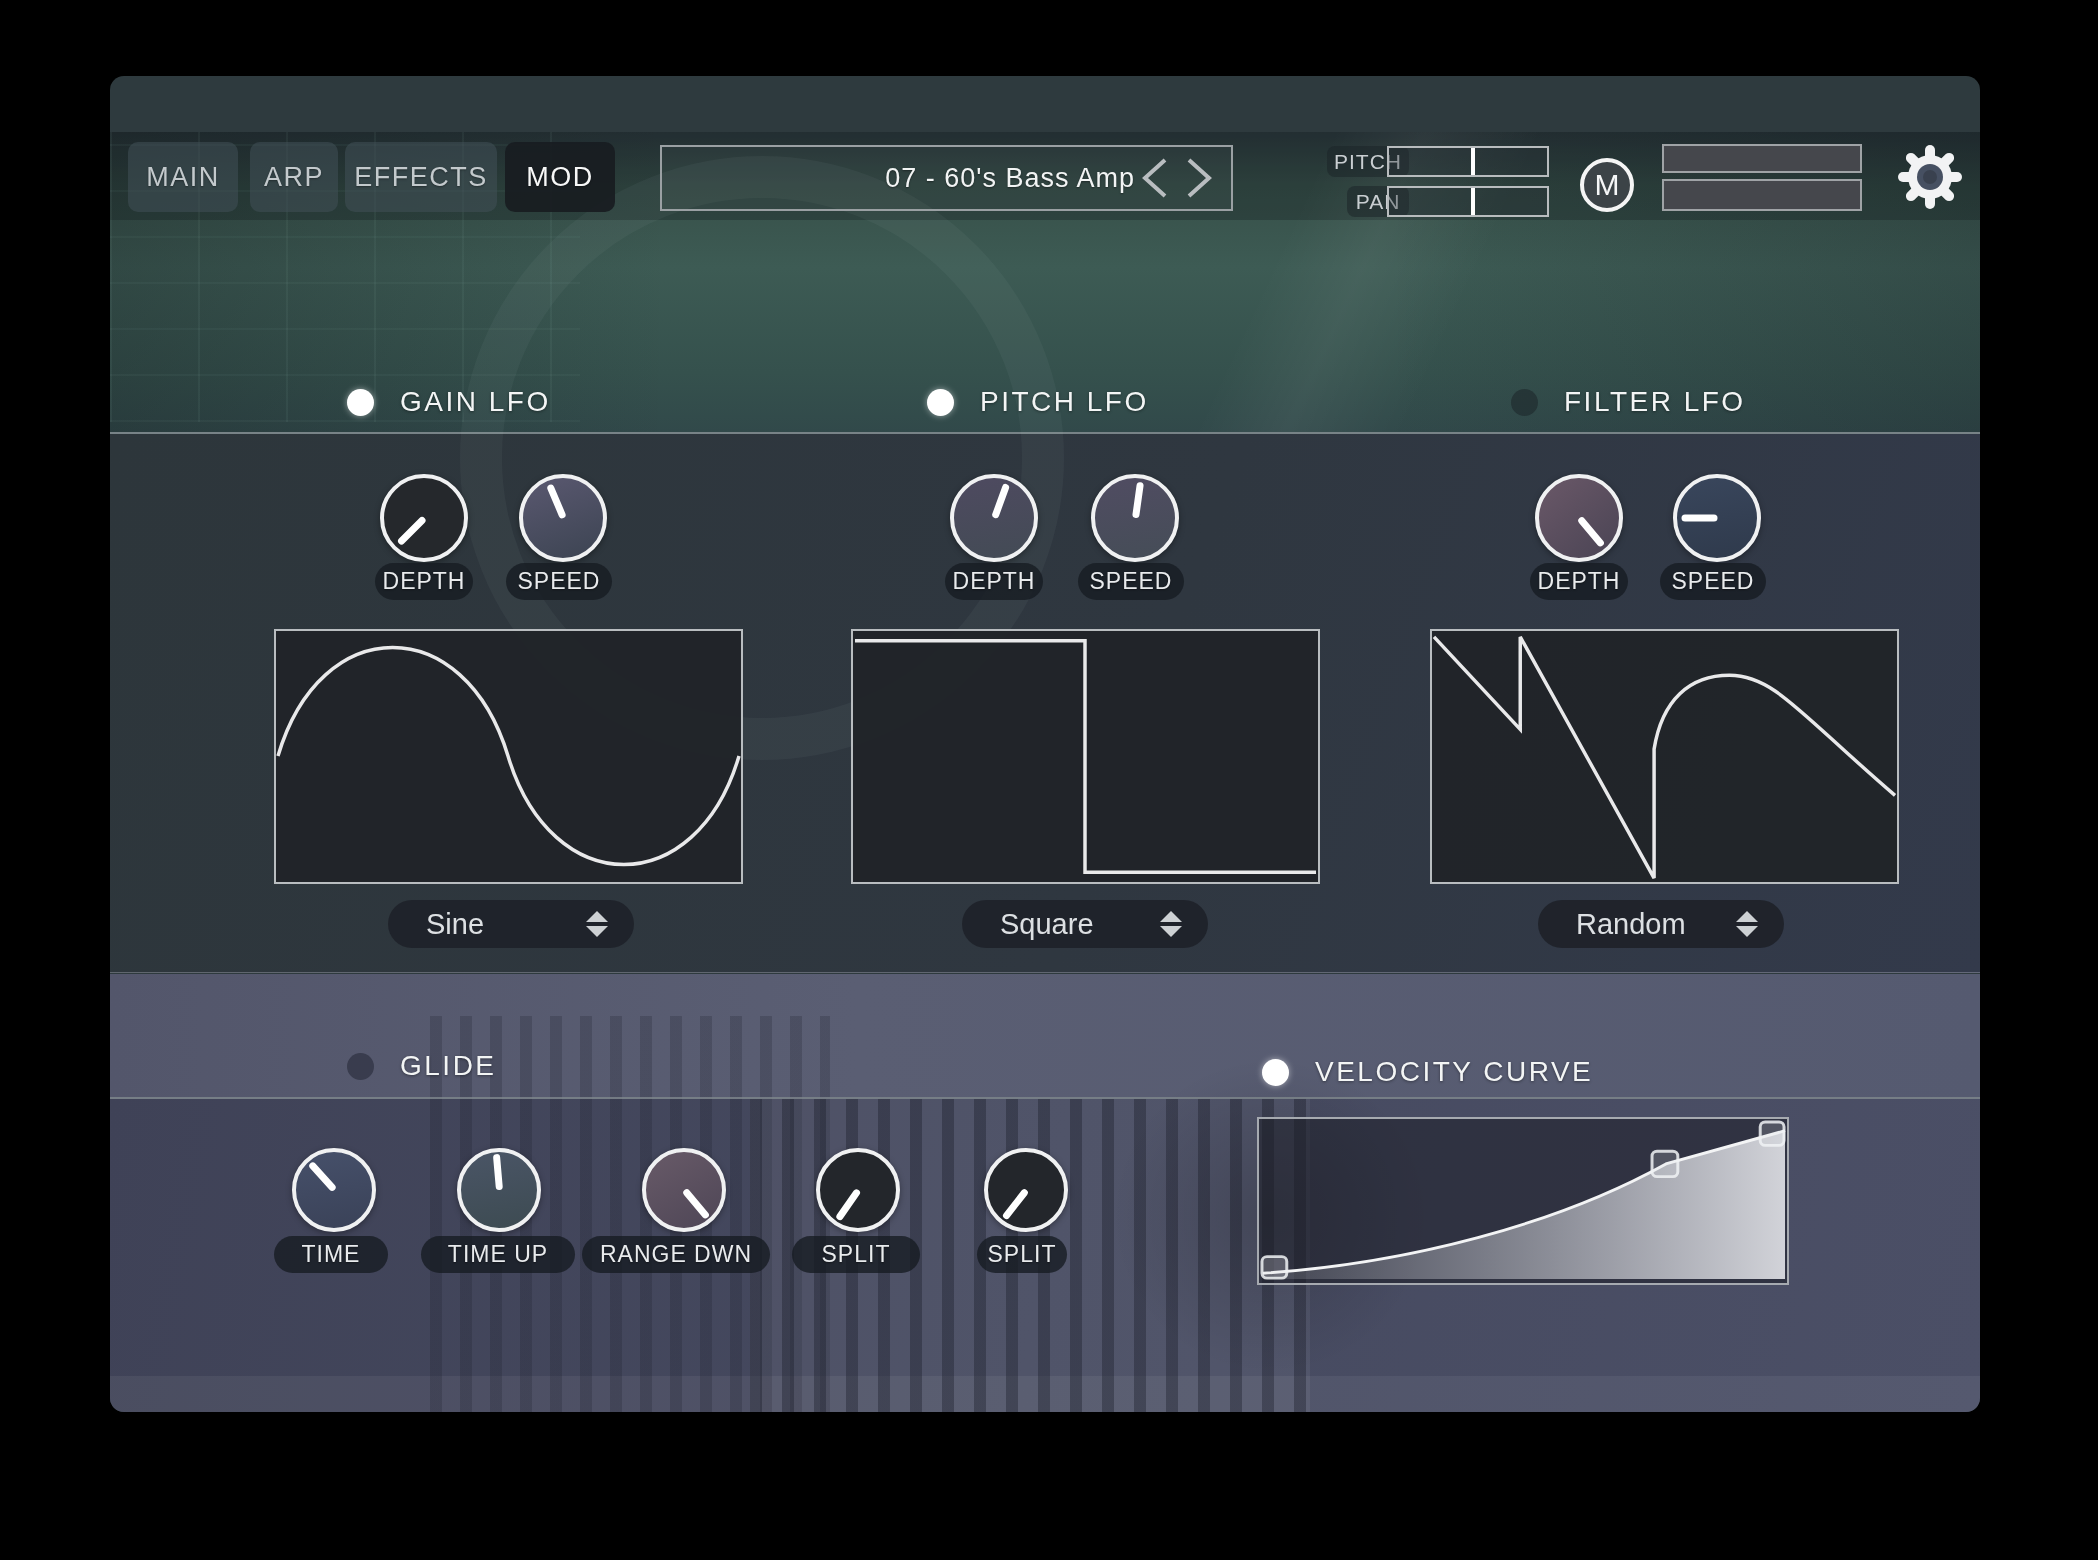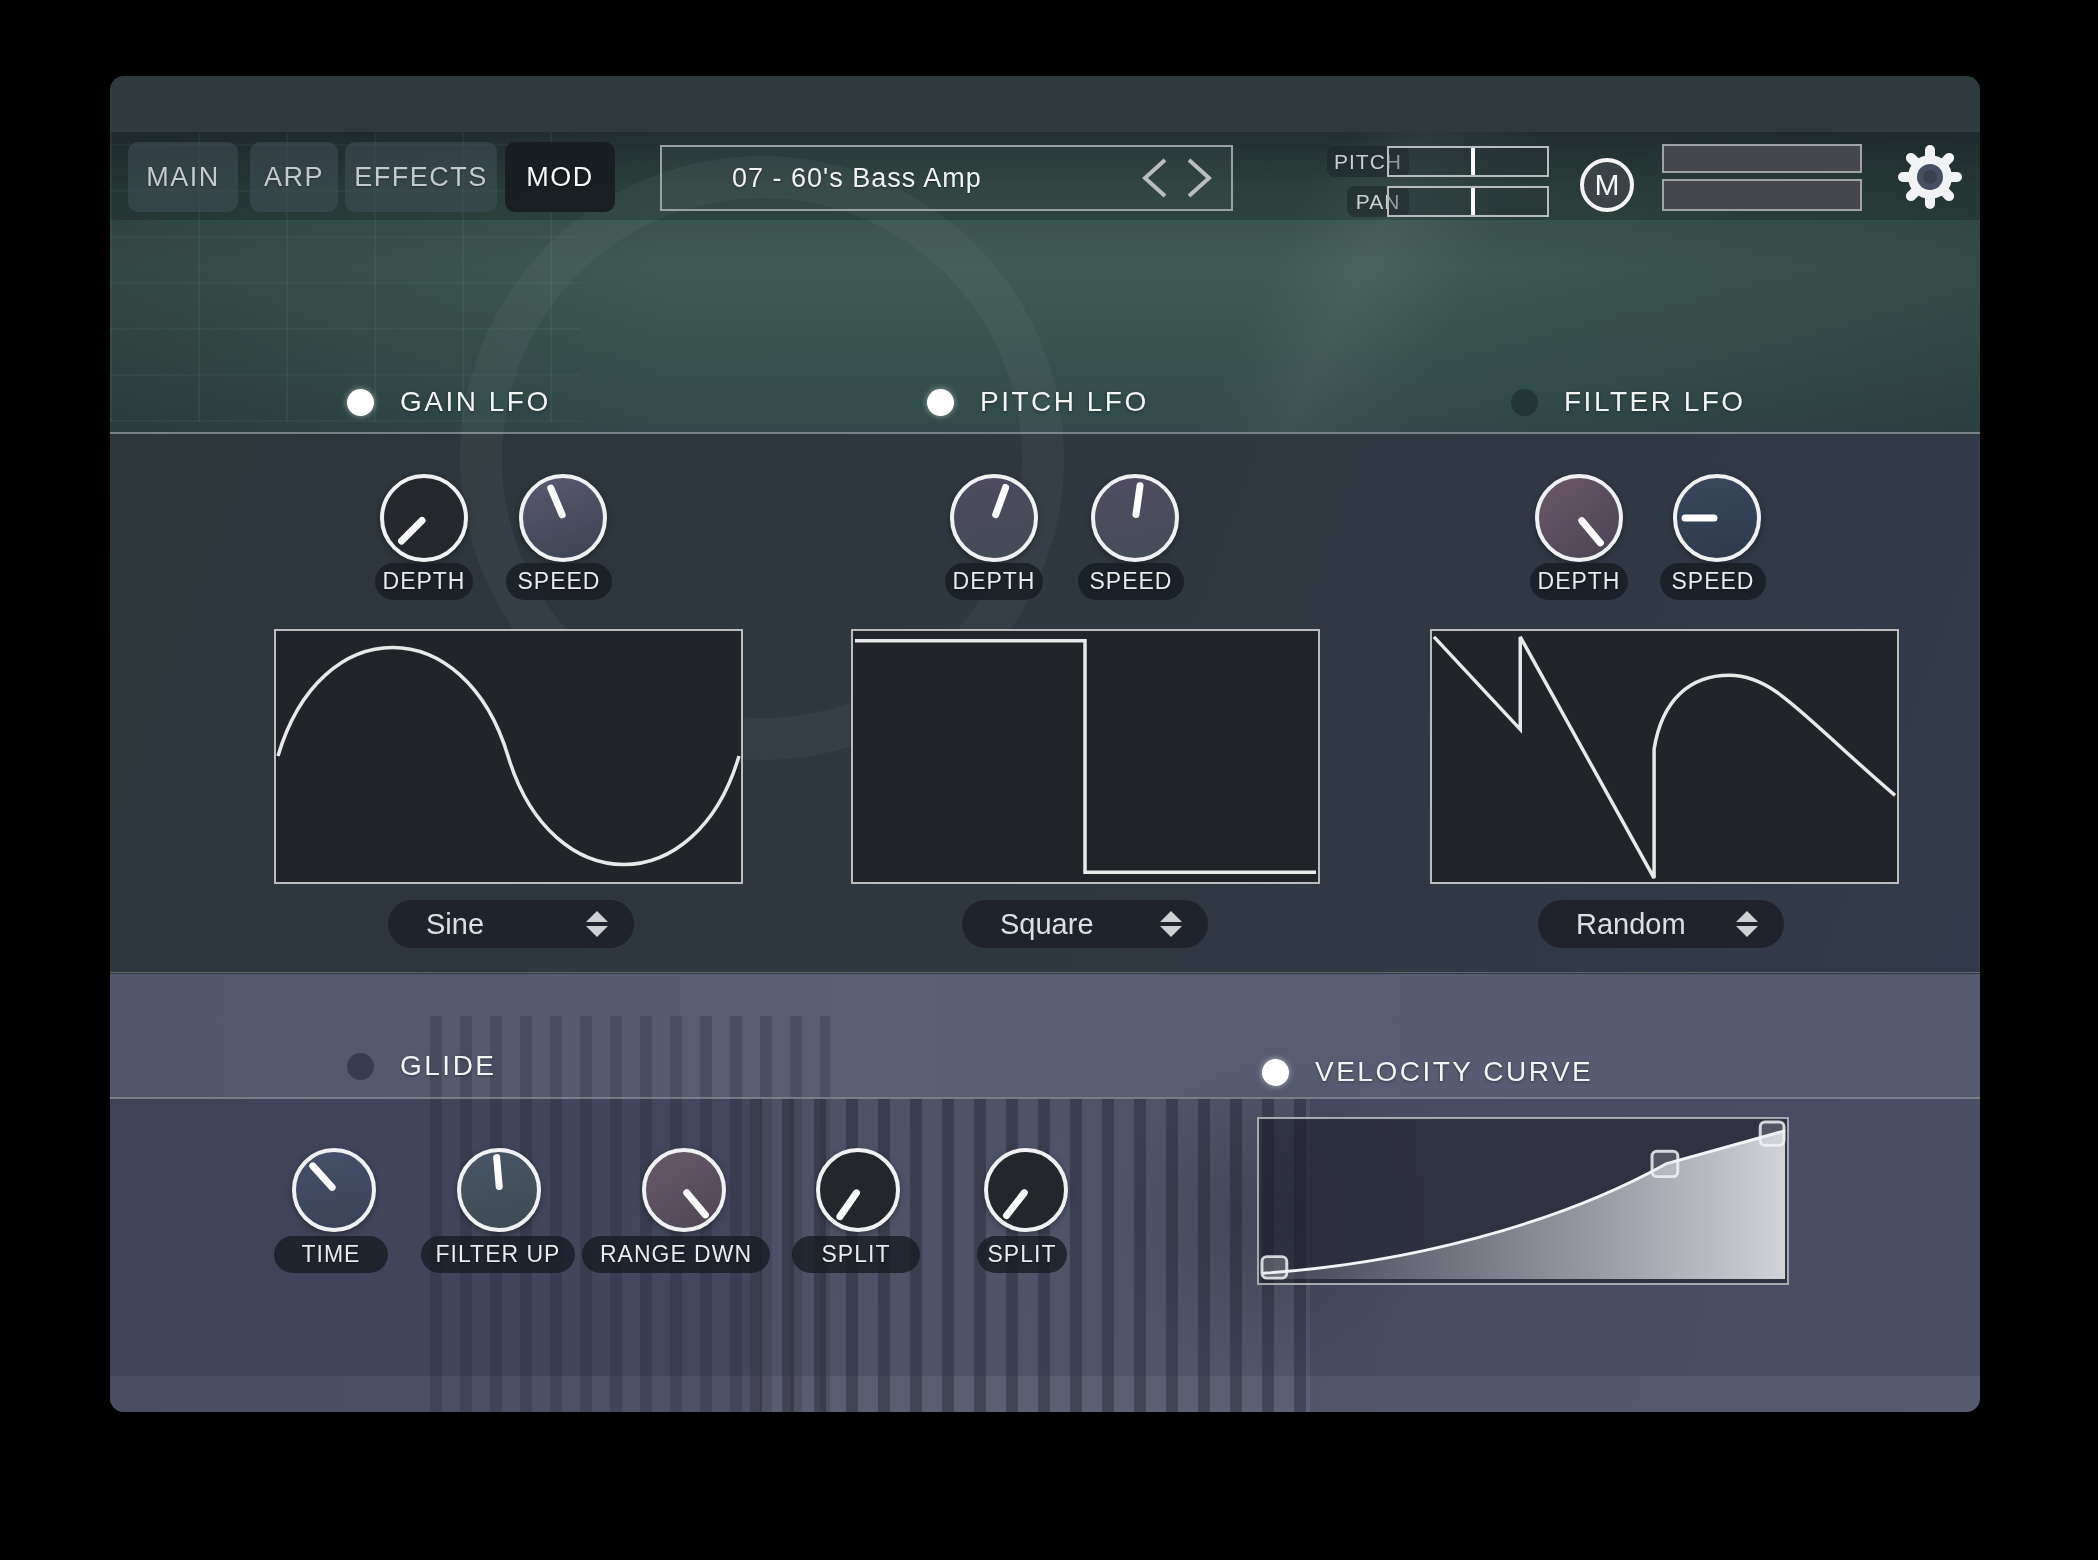--- a/index.html
+++ b/index.html
@@ -52,21 +52,21 @@
   .deco-blob{left:1000px;top:980px;width:320px;height:320px;border-radius:50%;
     background:radial-gradient(circle,rgba(0,0,0,.18),transparent 70%);}
   
   .tab{position:absolute;top:66px;height:70px;border-radius:10px;display:flex;align-items:center;
     justify-content:center;font-size:27px;letter-spacing:1.5px;color:#c3c9cc;
     background:rgba(66,80,87,.55);cursor:pointer;text-shadow:0 1px 2px rgba(0,0,0,.35);}
   .tab.active{background:rgba(24,28,33,.92);color:#f7f8f8;}
   
   .preset{position:absolute;left:550px;top:69px;width:573px;height:66px;border:2px solid #9aa0a3;
     background:rgba(255,255,255,.03);display:flex;align-items:center;box-sizing:border-box;}
-  .preset-value{flex:1;text-align:left;font-size:27px;letter-spacing:1px;color:#f2f4f4;
+  .preset-value{flex:1;text-align:right;font-size:27px;letter-spacing:1px;color:#f2f4f4;
     text-shadow:0 1px 2px rgba(0,0,0,.4);padding-left:70px;}
   .preset-arrows{width:96px;display:flex;align-items:center;}
   
   .hdr-pill{position:absolute;background:rgba(28,36,40,.55);border-radius:8px;color:#c9ced1;
     font-size:21px;letter-spacing:1px;display:flex;align-items:center;justify-content:center;margin-left:36px;}
   .slider{position:absolute;width:162px;height:31px;border:2px solid #b8bcbe;
     background:rgba(40,50,54,.35);box-sizing:border-box;}
   .slider .tick{position:absolute;top:0;bottom:0;left:52%;width:4px;background:#fff;}
   .m-btn{position:absolute;left:1470px;top:82px;width:54px;height:54px;border-radius:50%;
     border:4px solid #f5f5f5;background:#3c4347;box-sizing:border-box;display:flex;align-items:center;
@@ -270,21 +270,21 @@
   <div class="knob small" style="left:532px;top:1072px;background:linear-gradient(150deg,#685a68,#4e4656);">
     <div class="pointer" style="transform:rotate(320deg);"></div>
   </div>
   <div class="knob small" style="left:706px;top:1072px;background:#23262b;">
     <div class="pointer" style="transform:rotate(35deg);"></div>
   </div>
   <div class="knob small" style="left:874px;top:1072px;background:#23262b;">
     <div class="pointer" style="transform:rotate(38deg);"></div>
   </div>
   <div class="pill" style="left:164px;top:1160px;width:114px;">TIME</div>
-  <div class="pill" style="left:311px;top:1160px;width:154px;">FILTER UP</div>
+  <div class="pill" style="left:311px;top:1160px;width:154px;">TIME UP</div>
   <div class="pill" style="left:472px;top:1160px;width:188px;">RANGE DWN</div>
   <div class="pill" style="left:682px;top:1160px;width:128px;">SPLIT</div>
   <div class="pill" style="left:867px;top:1160px;width:90px;">SPLIT</div>
 
   <div class="vel-editor">
     <svg viewBox="0 0 532 168" preserveAspectRatio="none">
       <defs>
         <linearGradient id="velfill" x1="0" y1="0" x2="1" y2="0">
           <stop offset="0" stop-color="rgba(195,197,205,0.15)"></stop>
           <stop offset="0.55" stop-color="rgba(215,217,223,0.55)"></stop>

